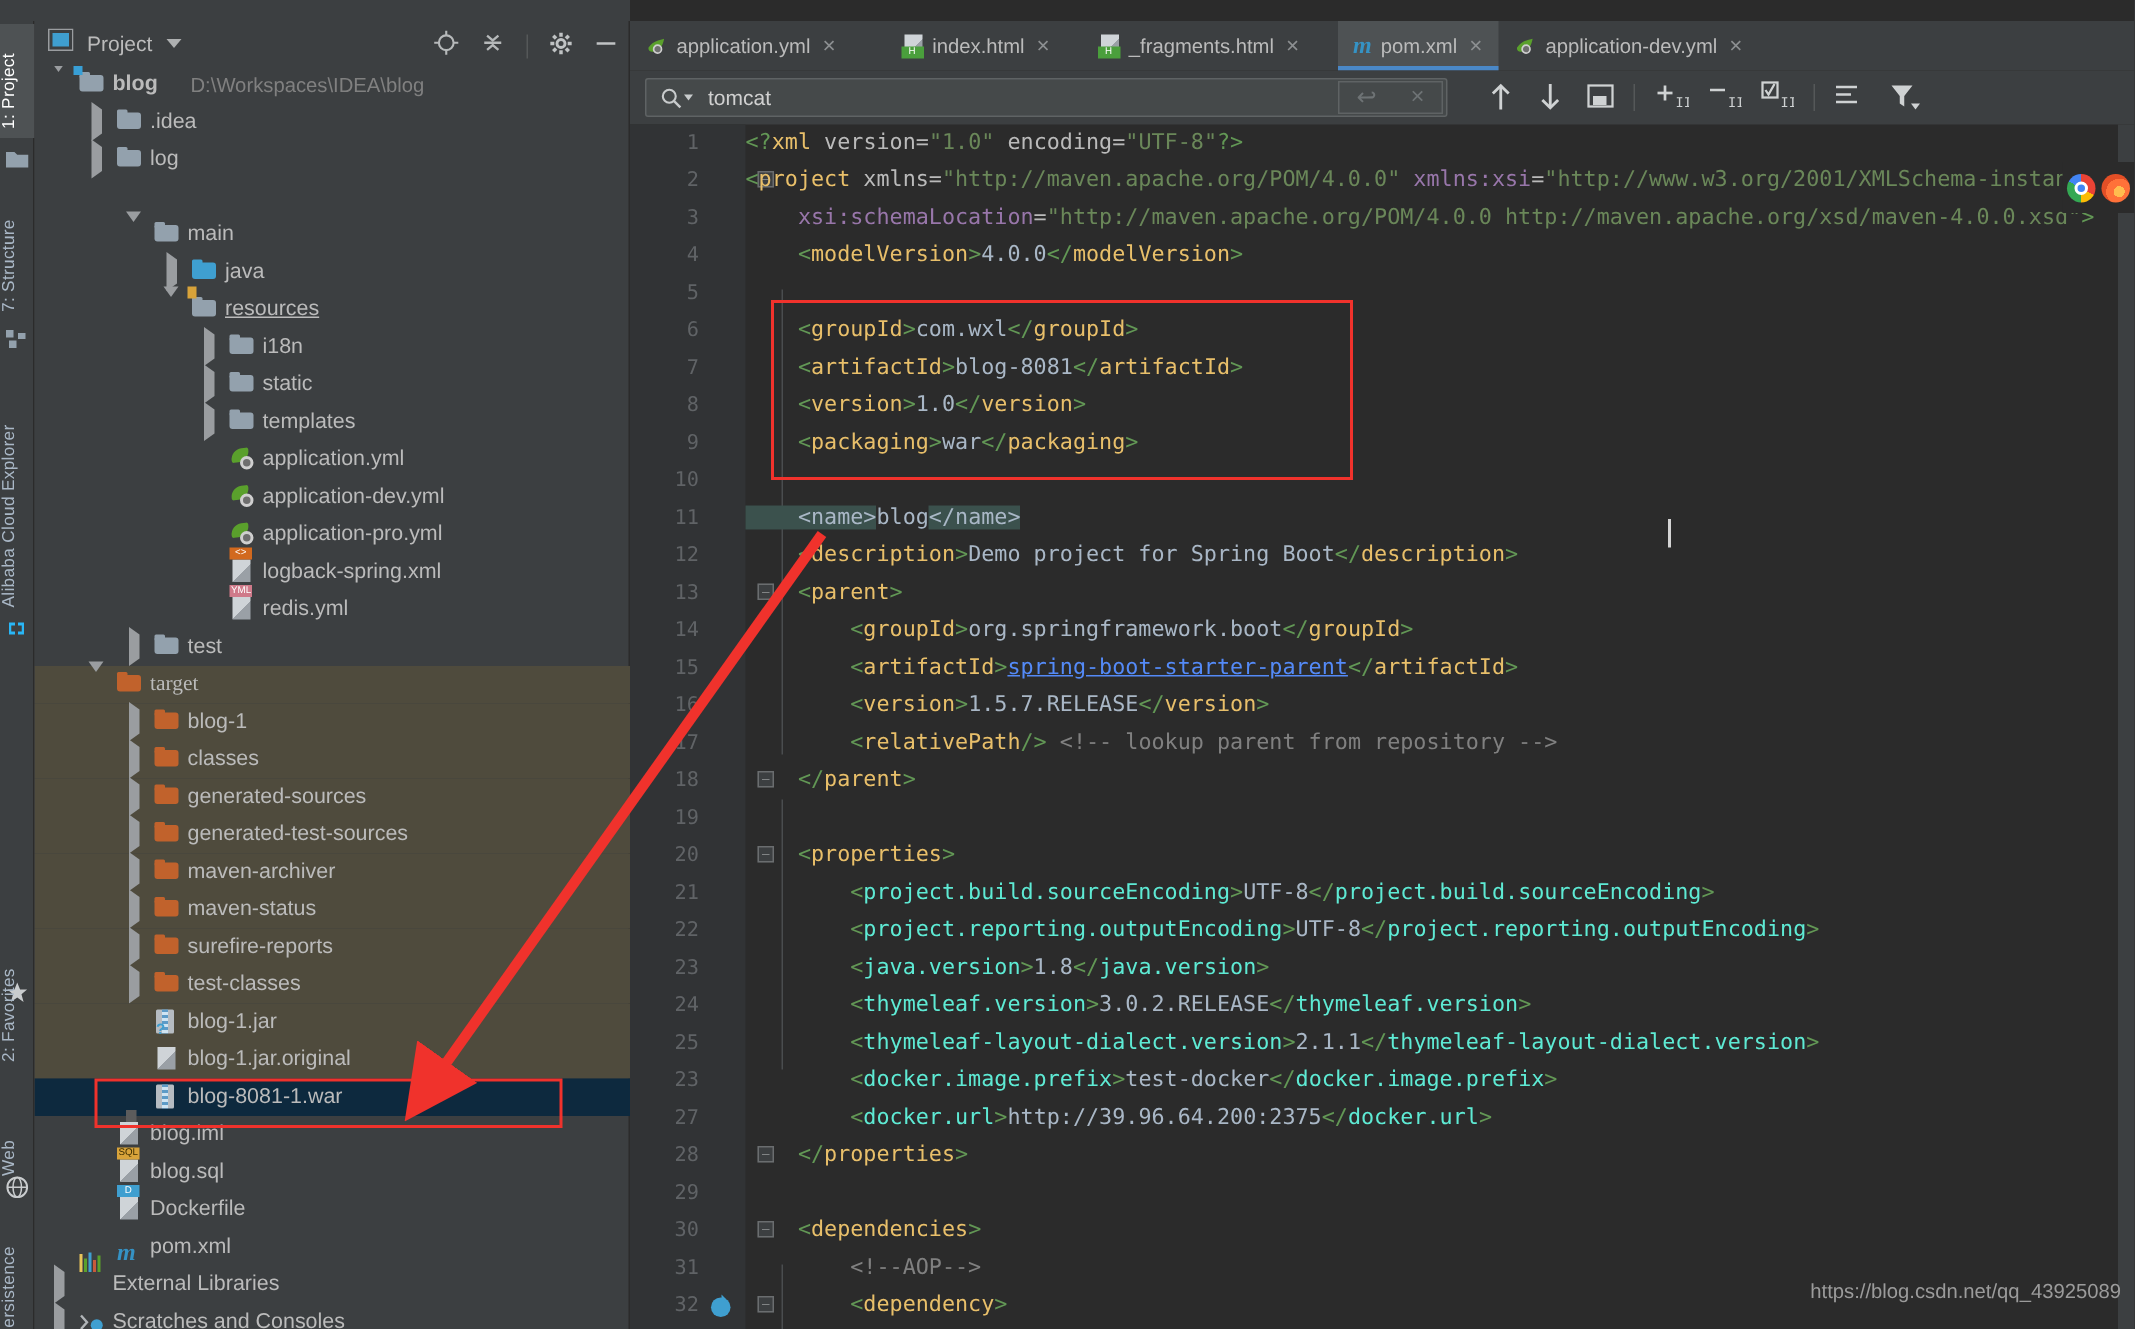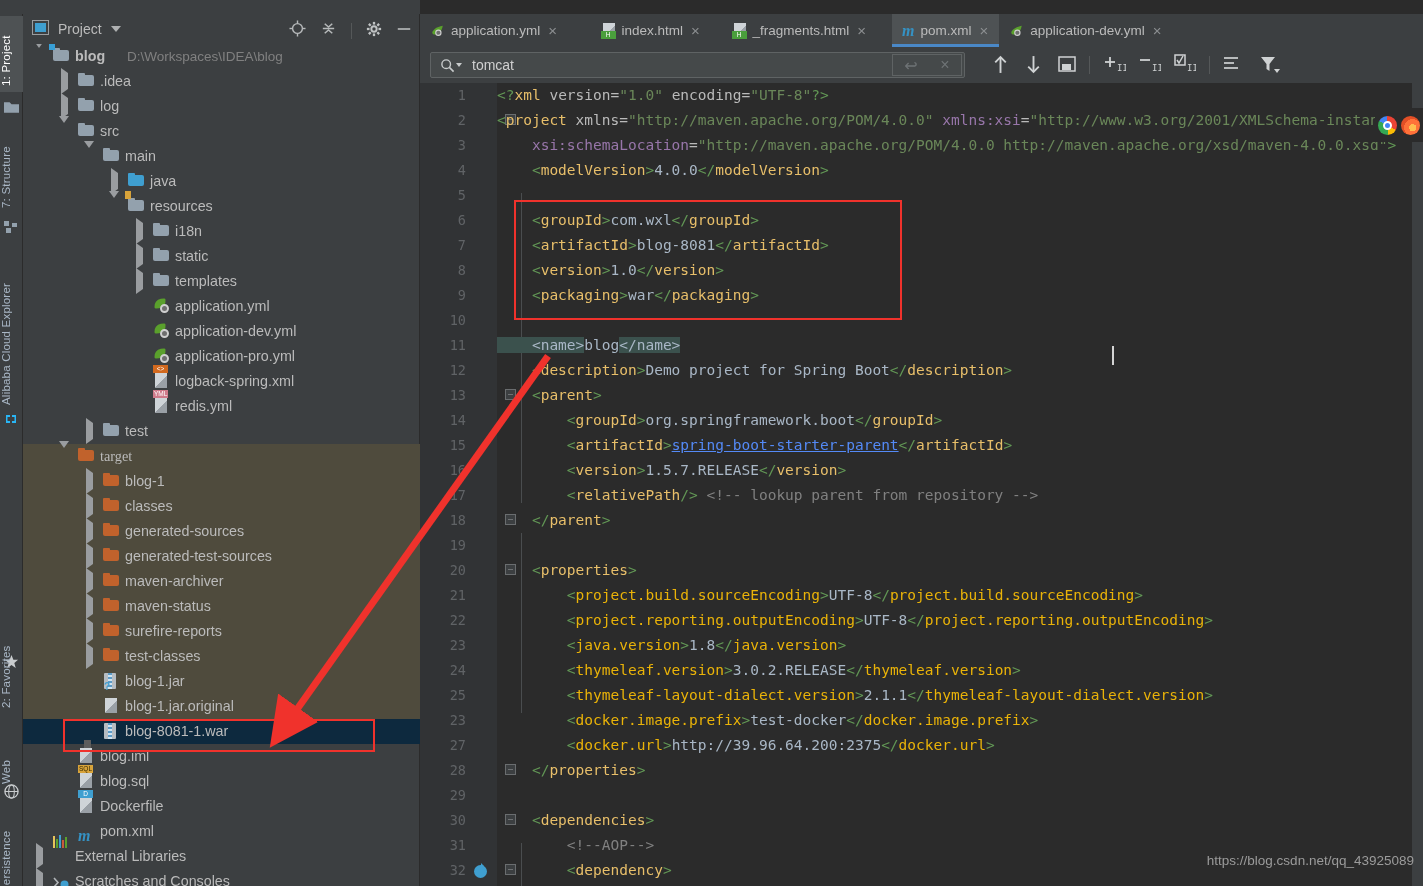--- a/index.html
+++ b/index.html
@@ -145,21 +145,21 @@
   .lno { position:absolute; width:46px; text-align:right; color:#606366; font-size:13.5px;
          font-family:"DejaVu Sans Mono", monospace; }
   .code { position:absolute; left:77px; color:#a9b7c6; }
   .tg { color:#e8bf6a; }      
   .bk { color:#629755; }      
   .at { color:#bababa; }
   .av { color:#6a8759; }
   .ns { color:#9876aa; }
   .tx { color:#a9b7c6; }
   .cm { color:#808080; }
-  .ct { color:#eab308; }      
+  .ct { color:#5eead4; }      
   .lnk { color:#548af7; text-decoration:underline; }
   .hl { background:#3b514d; }
 
   .foldmark { position:absolute; left:84px; width:12px; height:25px; }
   .fm { position:absolute; left:1px; top:6px; width:11px; height:11px;
         border:1px solid #6a6d6f; background:#3c3f41; color:#8a8d8f;
         font-size:9px; line-height:9px; text-align:center;}
   .indentline { position:absolute; left:101px; width:1px; background:#4a4d4f; }
 
   .watermark { position:absolute; right:9px; bottom:18px; color:#9b9b9b; font-size:13.5px; }
@@ -305,39 +305,34 @@
         <div class="row" style="top: 25px; position: absolute; left: 0px; right: 0px;">
           <span class="tw" style="left: 36px;"><span class="tri-r"></span></span>
           <span class="ic" style="left: 55px;"><span class="fold"><b></b><i></i></span></span>
           <span class="lbl" style="left: 77px;">.idea</span>
         </div>
         <div class="row" style="top: 50px; position: absolute; left: 0px; right: 0px;">
           <span class="tw" style="left: 36px;"><span class="tri-r"></span></span>
           <span class="ic" style="left: 55px;"><span class="fold"><b></b><i></i></span></span>
           <span class="lbl" style="left: 77px;">log</span>
         </div>
-        <div class="row" style="top: 75px; position: absolute; left: 0px; right: 0px;">
-          <span class="tw" style="left: 36px;"><span class="tri-d"></span></span>
-          <span class="ic" style="left: 55px;"><span class="fold"><b></b><i></i></span></span>
-          <span class="lbl" style="left: 77px;">src</span>
-        </div>
         <div class="row" style="top: 100px; position: absolute; left: 0px; right: 0px;">
           <span class="tw" style="left: 61px;"><span class="tri-d"></span></span>
           <span class="ic" style="left: 80px;"><span class="fold"><b></b><i></i></span></span>
           <span class="lbl" style="left: 102px;">main</span>
         </div>
         <div class="row" style="top: 125px; position: absolute; left: 0px; right: 0px;">
           <span class="tw" style="left: 86px;"><span class="tri-r"></span></span>
           <span class="ic" style="left: 105px;"><span class="fold src"><b></b><i></i></span></span>
           <span class="lbl" style="left: 127px;">java</span>
         </div>
         <div class="row" style="top: 150px; position: absolute; left: 0px; right: 0px;">
           <span class="tw" style="left: 86px;"><span class="tri-d"></span></span>
           <span class="ic" style="left: 105px;"><span class="fold"><b></b><i></i><span class="res"></span></span></span>
-          <span class="lbl" style="left: 127px;">resources</span>
+          <span class="lbl" style="left: 127px; text-decoration: underline;">resources</span>
         </div>
         <div class="row" style="top: 175px; position: absolute; left: 0px; right: 0px;">
           <span class="tw" style="left: 111px;"><span class="tri-r"></span></span>
           <span class="ic" style="left: 130px;"><span class="fold"><b></b><i></i></span></span>
           <span class="lbl" style="left: 152px;">i18n</span>
         </div>
         <div class="row" style="top: 200px; position: absolute; left: 0px; right: 0px;">
           <span class="tw" style="left: 111px;"><span class="tri-r"></span></span>
           <span class="ic" style="left: 130px;"><span class="fold"><b></b><i></i></span></span>
           <span class="lbl" style="left: 152px;">static</span>

